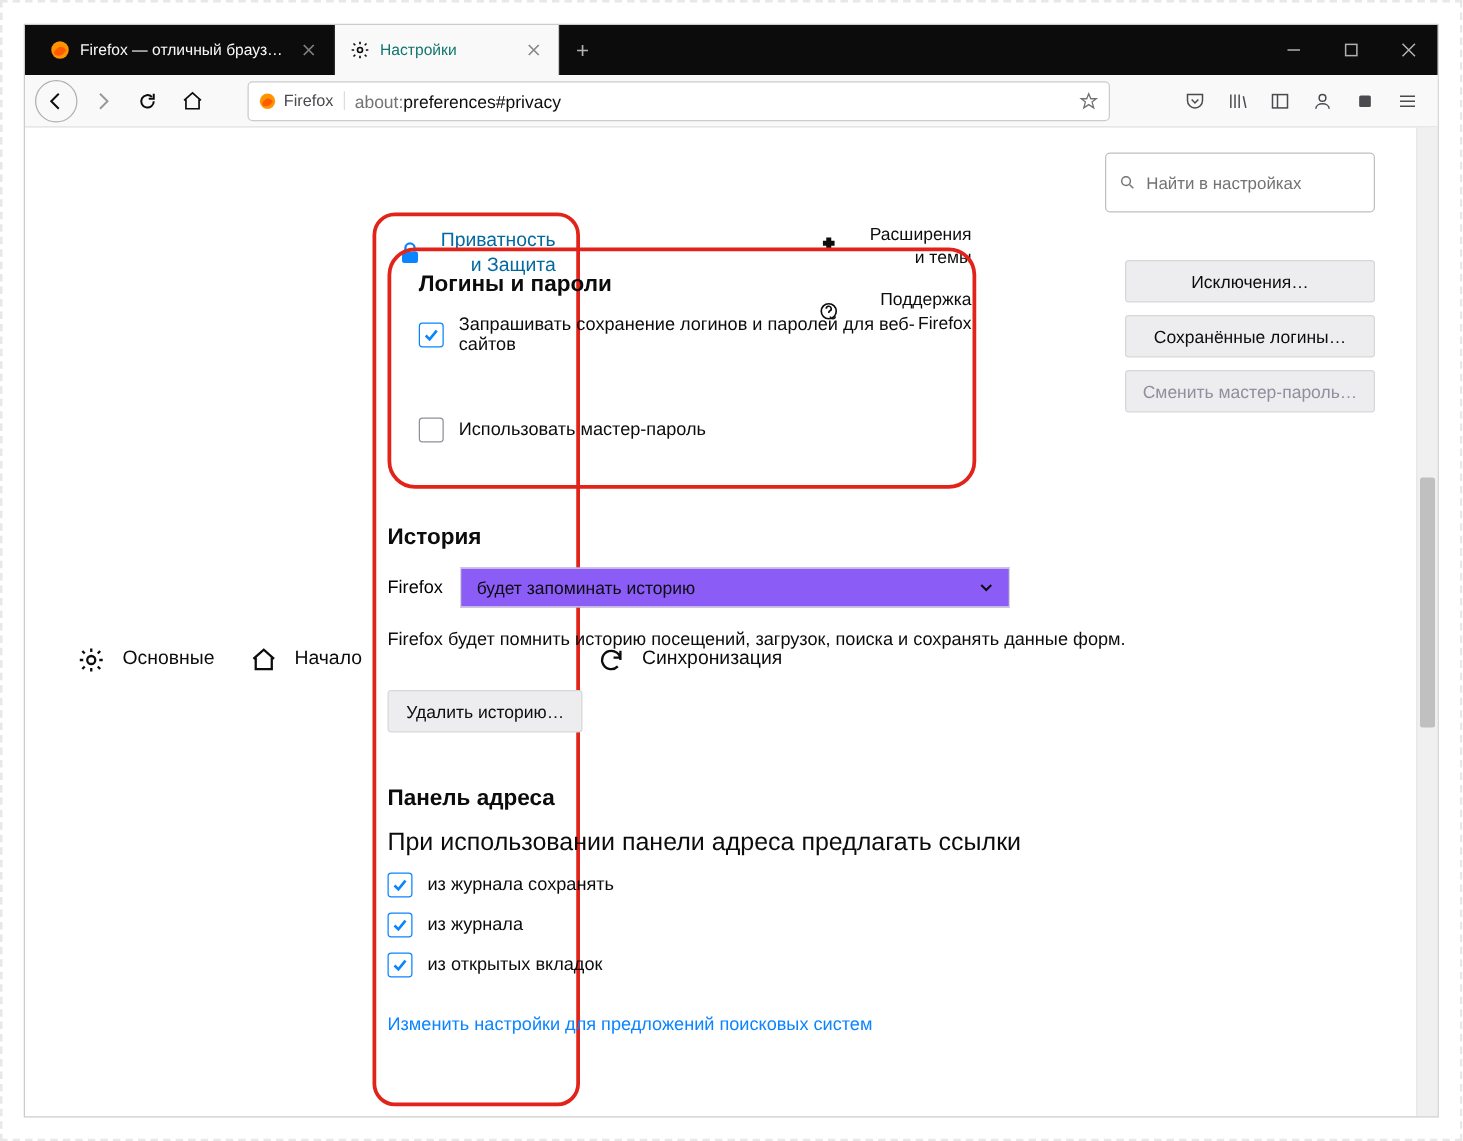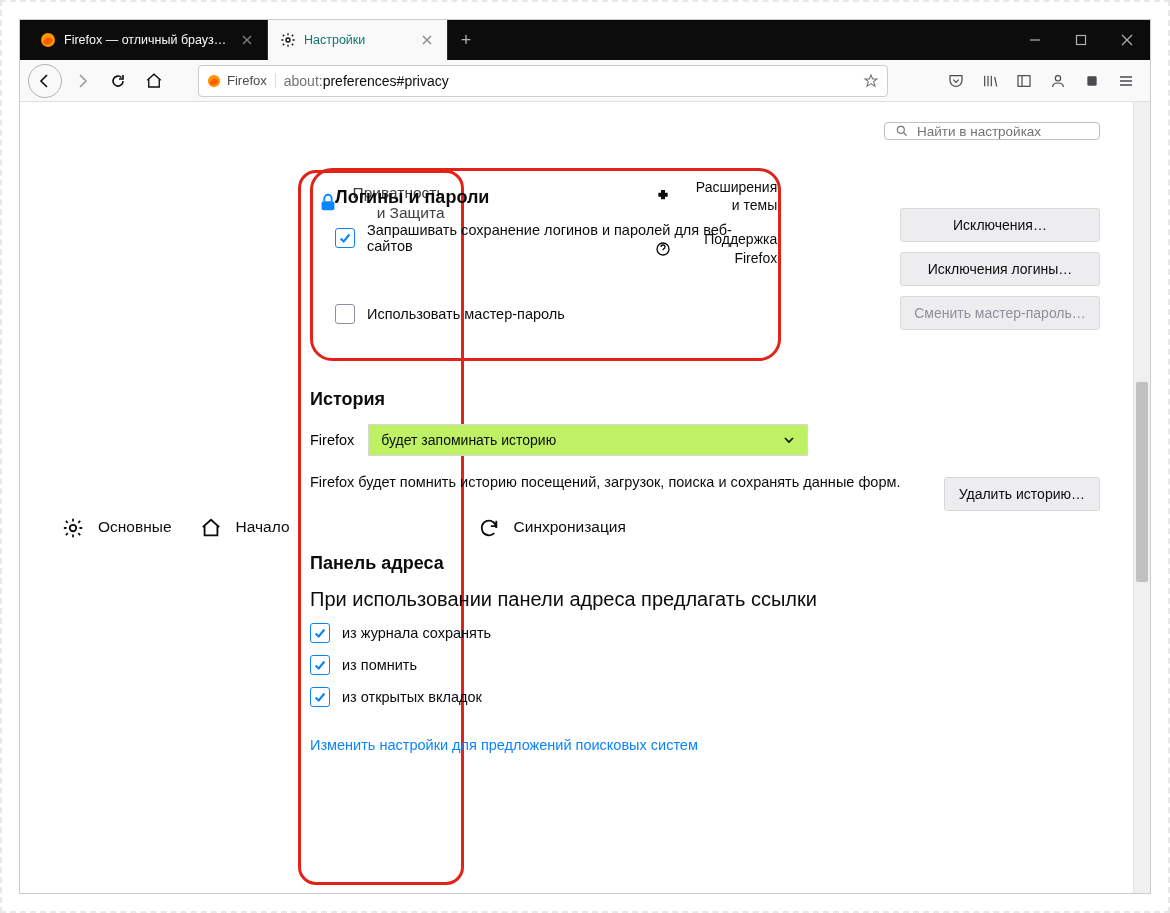--- a/index.html
+++ b/index.html
@@ -34,48 +34,48 @@
 
   
   .content { flex: 1; display: flex; overflow: hidden; position: relative; }
   .content-inner { flex: 1; display: flex; overflow: hidden; }
   .content-scroll { position: absolute; right: 0; top: 0; bottom: 0; width: 17px; background: #f0f0f0; border-left: 1px solid #e5e5e5; }
   .content-scroll .thumb { position: absolute; left: 2px; right: 2px; top: 280px; height: 200px; background: #c0c0c0; border-radius: 2px; }
 
   .sidebar { width: 260px; padding: 70px 0 0 28px; display: flex; flex-direction: row; font-size: 15.5px; color: #0c0c0d; text-align: right; }
   .side-item { display: flex; align-items: center; gap: 14px; padding: 8px 14px; border-radius: 4px; margin-bottom: 10px; line-height: 1.3; }
   .side-item .icon { width: 22px; height: 22px; display: flex; align-items: center; justify-content: center; flex-shrink: 0; }
-  .side-item.active { color: #404040; }
+  .side-item.active { color: #0369a1; }
   .side-highlight { border: 3px solid #e2231a; border-radius: 18px; padding: 2px; margin: -2px 0 8px -6px; }
   .side-highlight .side-item { margin-bottom: 0; }
   .sidebar-spacer { flex: 1; }
   .side-bottom { font-size: 14px; color: #0c0c0d; }
   .side-bottom .side-item { padding: 6px 14px; margin-bottom: 4px; gap: 24px; }
   .side-bottom .icon { width: 18px; height: 18px; }
 
   .main { flex: 1; padding: 20px 50px 40px 30px; overflow-y: auto; position: relative; }
   .search-row { display: flex; justify-content: flex-end; margin-bottom: 28px; }
-  .search-box { width: 216px; height: 18px; border: 1px solid #c0c0c0; border-radius: 4px; display: flex; align-items: center; padding: 0 10px; gap: 8px; color: #737373; font-size: 13.5px; }
+  .search-box { width: 216px; height: 48px; border: 1px solid #c0c0c0; border-radius: 4px; display: flex; align-items: center; padding: 0 10px; gap: 8px; color: #737373; font-size: 13.5px; }
 
   .panel-highlight { border: 3px solid #e2231a; border-radius: 22px; padding: 16px 22px 22px 22px; margin-bottom: 28px; position: relative; }
   .section-title { font-size: 18px; font-weight: 600; color: #0c0c0d; margin-bottom: 14px; }
   .check-row { display: flex; align-items: center; gap: 12px; font-size: 14.5px; color: #0c0c0d; margin-bottom: 12px; }
   .check-row.gap-big { margin-top: 50px; }
   .checkbox { width: 20px; height: 20px; border: 1px solid #8f8f9d; border-radius: 3px; display: flex; align-items: center; justify-content: center; background: #fff; flex-shrink: 0; }
   .checkbox.checked { border-color: #0a84ff; }
   .checkbox.checked svg { stroke: #0a84ff; }
 
   .right-col-btns { position: absolute; right: 50px; top: 106px; display: flex; flex-direction: column; gap: 10px; width: 200px; }
   .ff-button { height: 34px; background: #ededf0; border: 1px solid #d7d7d7; border-radius: 3px; font-size: 14px; color: #0c0c0d; display: flex; align-items: center; justify-content: center; padding: 0 14px; white-space: nowrap; }
   .ff-button.disabled { color: #8f8f9d; }
 
   .history-block { margin-top: 18px; }
   .history-row { display: flex; align-items: center; gap: 14px; font-size: 14.5px; margin-bottom: 14px; }
-  .dropdown { flex: 0 0 440px; height: 32px; background: #bef264; border: 1px solid #d7d7d7; display: flex; align-items: center; justify-content: space-between; padding: 0 12px; font-size: 14px; color: #0c0c0d; }
-  .history-desc-row { display: flex; align-items: flex-start; gap: 20px; }
+  .dropdown { flex: 0 0 440px; height: 32px; background: #8b5cf6; border: 1px solid #d7d7d7; display: flex; align-items: center; justify-content: space-between; padding: 0 12px; font-size: 14px; color: #0c0c0d; }
+  .history-desc-row { display: flex; align-items: flex-start; gap: 20px; flex-direction: column; }
   .history-desc { font-size: 14.5px; color: #0c0c0d; line-height: 1.7; flex: 1; }
   .hist-btn { margin-top: 7px; }
 
   .addr-block { margin-top: 42px; }
   .addr-sub { font-size: 20px; color: #0c0c0d; margin-bottom: 12px; }
   .link-text { color: #0a84ff; font-size: 14.5px; margin-top: 18px; display: inline-block; }
 
   svg { display: block; }
 </style>
 </head>
@@ -280,21 +280,21 @@
                 </svg>
           <span>Найти в настройках</span>
         </div>
       </div>
 
       <div class="right-col-btns">
         <div class="ff-button">
                 <span>Исключения…</span>
               </div>
         <div class="ff-button">
-                <span>Исключения логины…</span>
+                <span>Сохранённые логины…</span>
               </div>
         <div class="ff-button disabled">
                 <span>Сменить мастер-пароль…</span>
               </div>
       </div>
 
       <div class="panel-highlight" style="width:471px;">
         <div class="section-title">Логины и пароли</div>
         <div class="check-row">
           <span class="checkbox checked">
@@ -339,21 +339,21 @@
                   </svg>
                 </span>
           <span>из журнала сохранять</span>
         </div>
         <div class="check-row">
           <span class="checkbox checked">
                   <svg width="14" height="14" viewBox="0 0 16 16" fill="none" stroke-width="2.4">
                     <path d="M3 8.5 L6.5 12 L13 4"></path>
                   </svg>
                 </span>
-          <span>из помнить</span>
+          <span>из журнала</span>
         </div>
         <div class="check-row">
           <span class="checkbox checked">
                   <svg width="14" height="14" viewBox="0 0 16 16" fill="none" stroke-width="2.4">
                     <path d="M3 8.5 L6.5 12 L13 4"></path>
                   </svg>
                 </span>
           <span>из открытых вкладок</span>
         </div>
         <a class="link-text">Изменить настройки для предложений поисковых систем</a>

